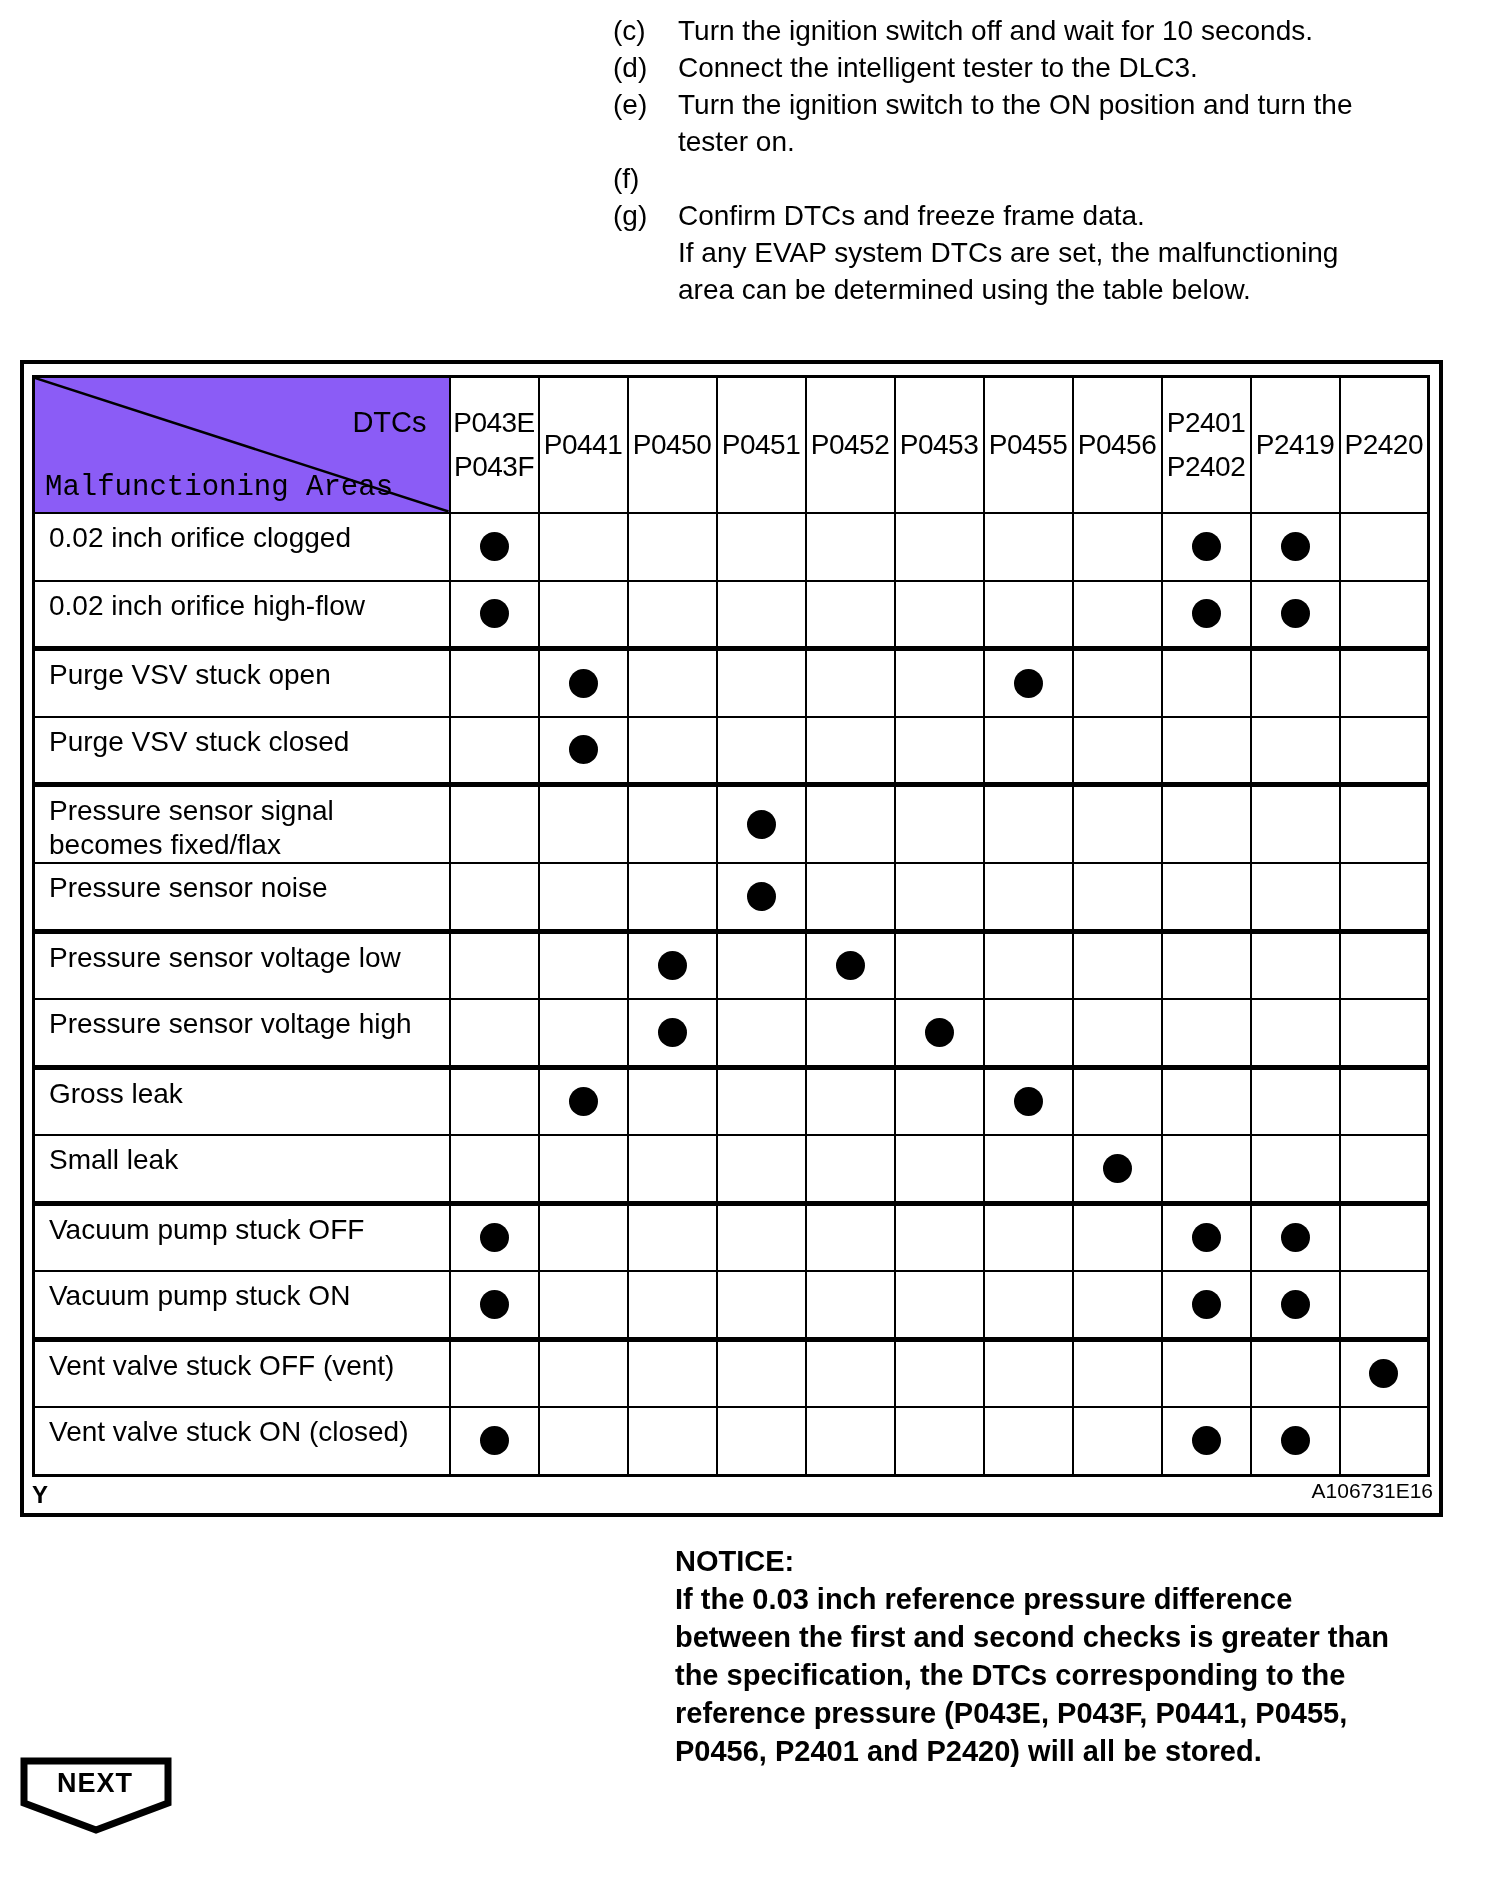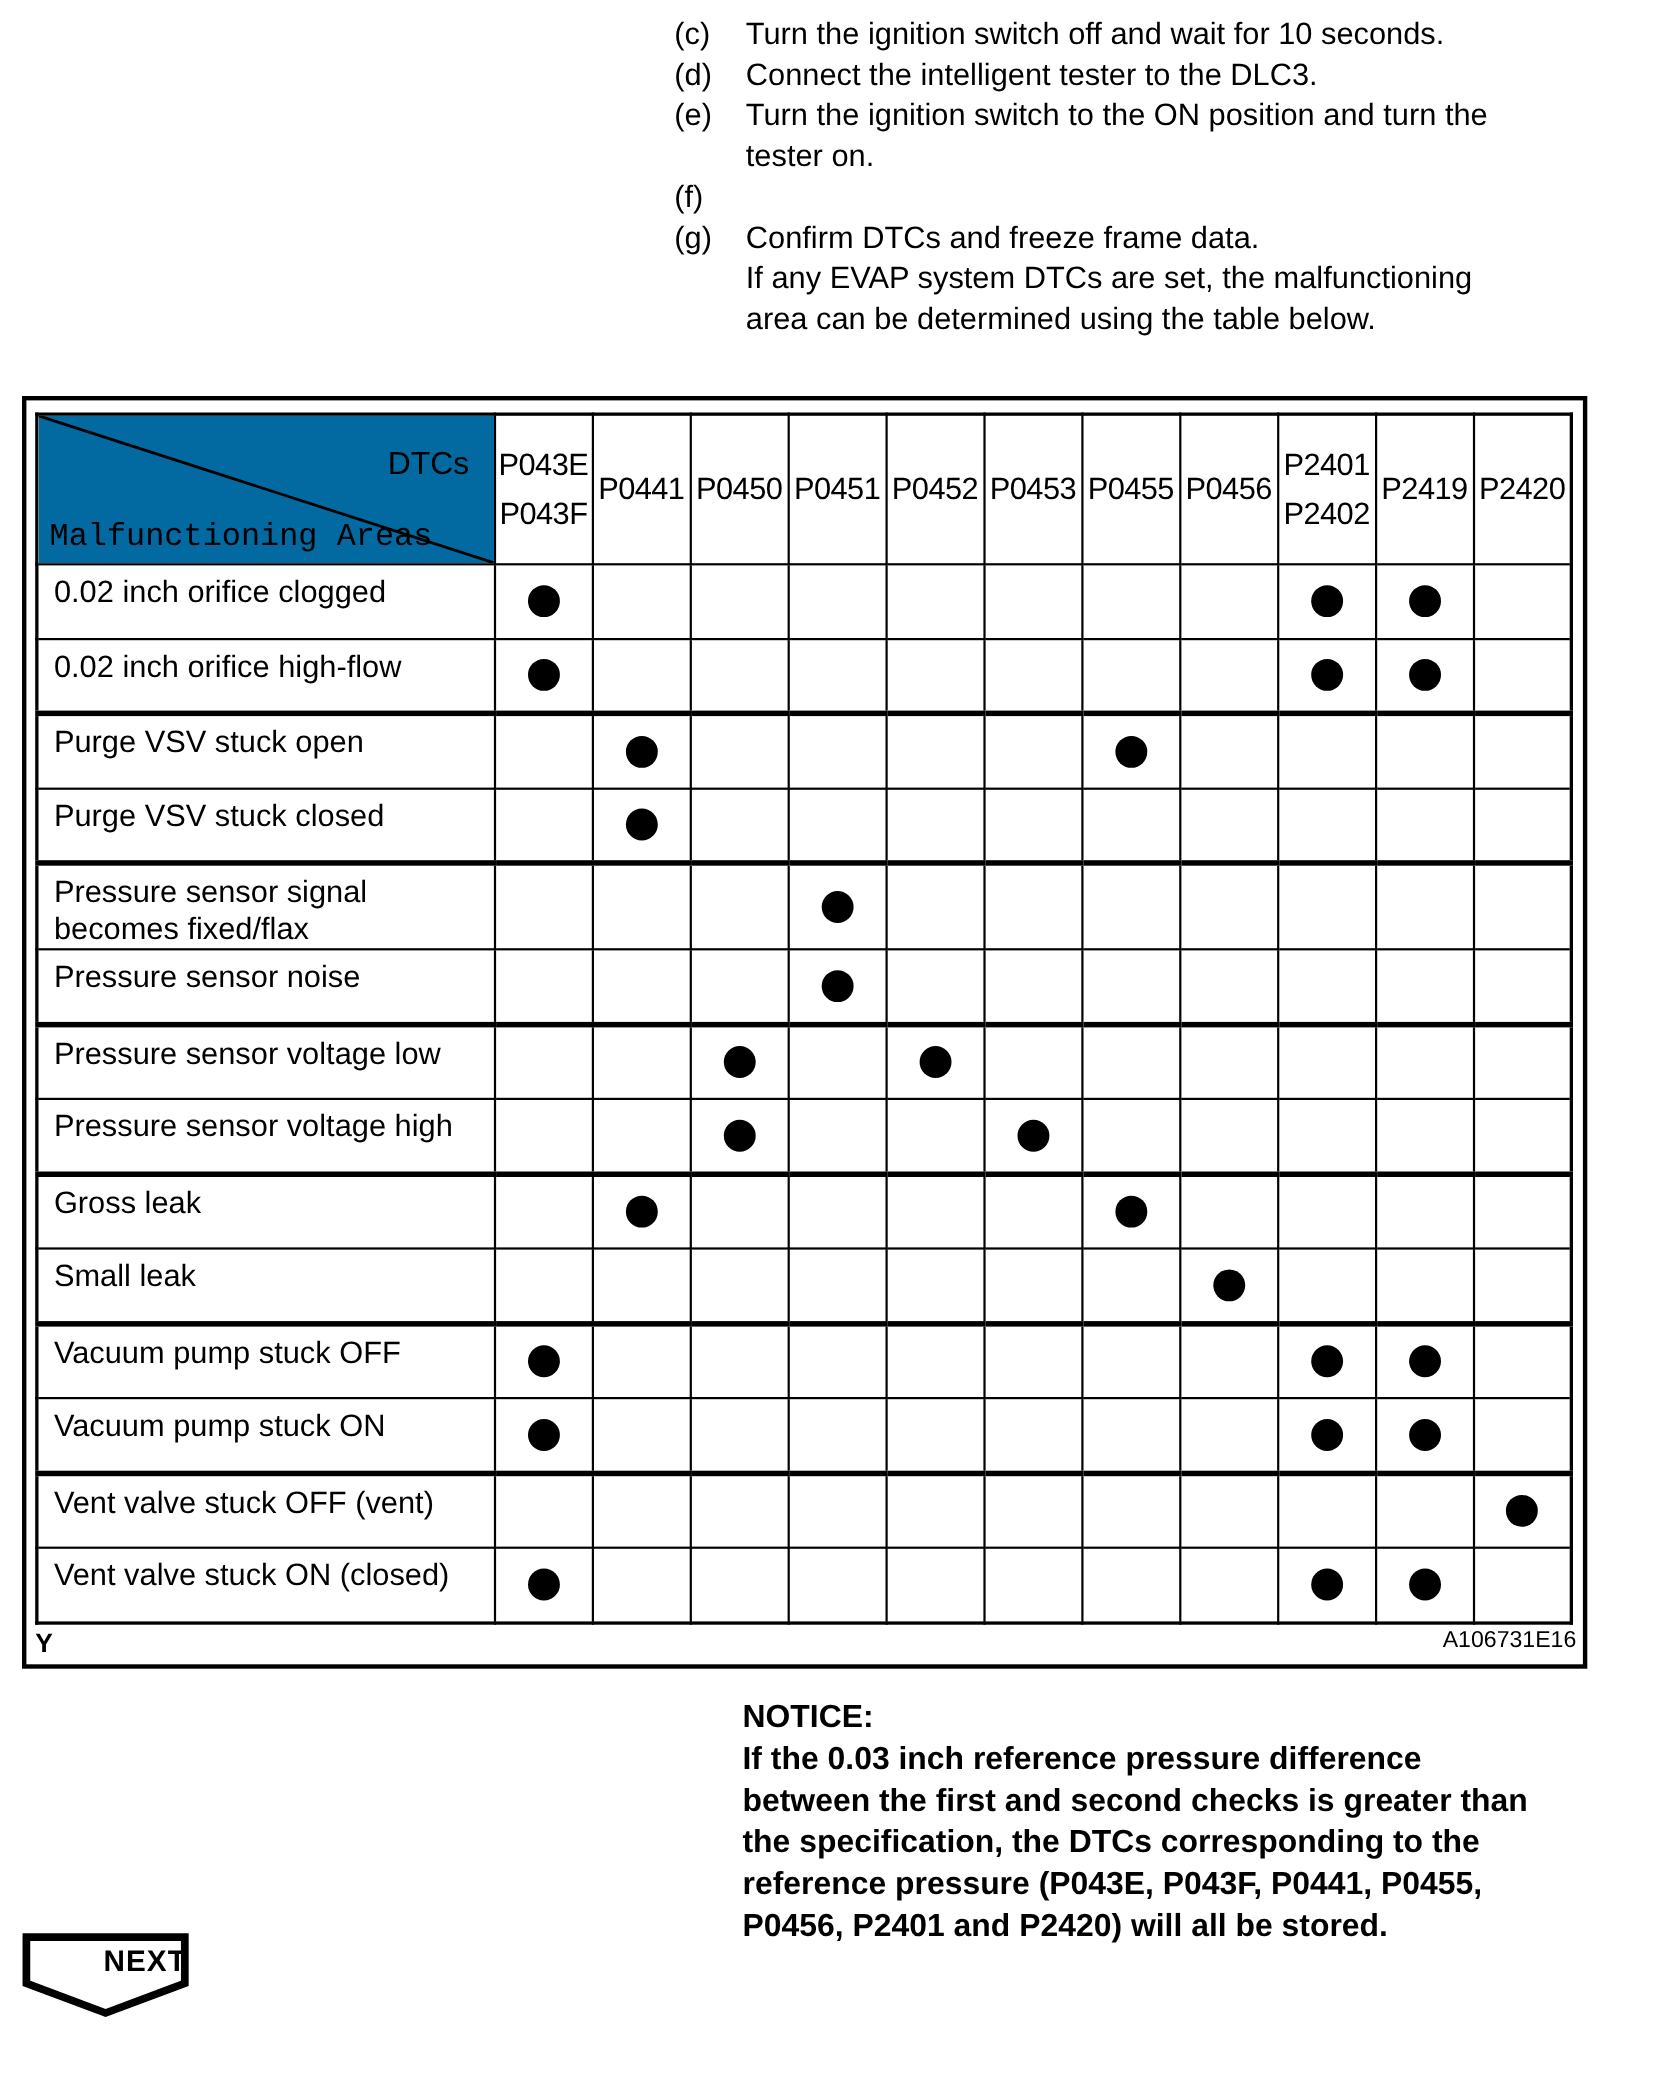--- a/index.html
+++ b/index.html
@@ -29,21 +29,21 @@
   .dtc-table {
     position: absolute; left: 8px; top: 11px;
     border-collapse: collapse; table-layout: fixed;
     border: 3px solid #000;
   }
   .dtc-table th, .dtc-table td { border: 2px solid #000; padding: 0; box-sizing: border-box; }
   .dtc-table thead tr { height: 136px; }
   .dtc-table tbody tr { height: 68px; }
   .dtc-table tbody tr.group-end td { border-bottom-width: 5px; }
 
-  th.corner { position: relative; background: #0369a1; }
+  th.corner { position: relative; background: #8b5cf6; }
   th.corner svg { position: absolute; left: 0; top: 0; width: 100%; height: 100%; display: block; }
   .corner-dtcs {
     position: absolute; top: 28px; right: 22px;
     font-size: 29px; font-weight: normal;
   }
   .corner-areas {
     position: absolute; left: 10px; bottom: 8px;
     font-size: 29px; font-weight: normal; font-family: Liberation Mono, monospace;
   }
   th.col-head {
@@ -64,21 +64,21 @@
   
   .notice { position: absolute; left: 675px; top: 1542px; width: 820px; font-weight: bold; }
   .notice-title { font-size: 29px; line-height: 38px; }
   .notice-text  { font-size: 29px; line-height: 38px; white-space: pre-line; }
 
   
   .next-button { position: absolute; left: 20px; top: 1757px; width: 152px; height: 82px; cursor: pointer; }
   .next-button svg { position: absolute; left: 0; top: 0; }
   .next-label {
     position: absolute; top: 11px; left: 0; width: 150px;
-    text-align: right; font-size: 27px; font-weight: bold; letter-spacing: 1px;
+    text-align: center; font-size: 27px; font-weight: bold; letter-spacing: 1px;
   }
 </style>
 </head>
 <body>
 
 <div class="page">
 
   <div class="instructions">
       <div class="instr-item">
         <span class="instr-label">(c)</span>

